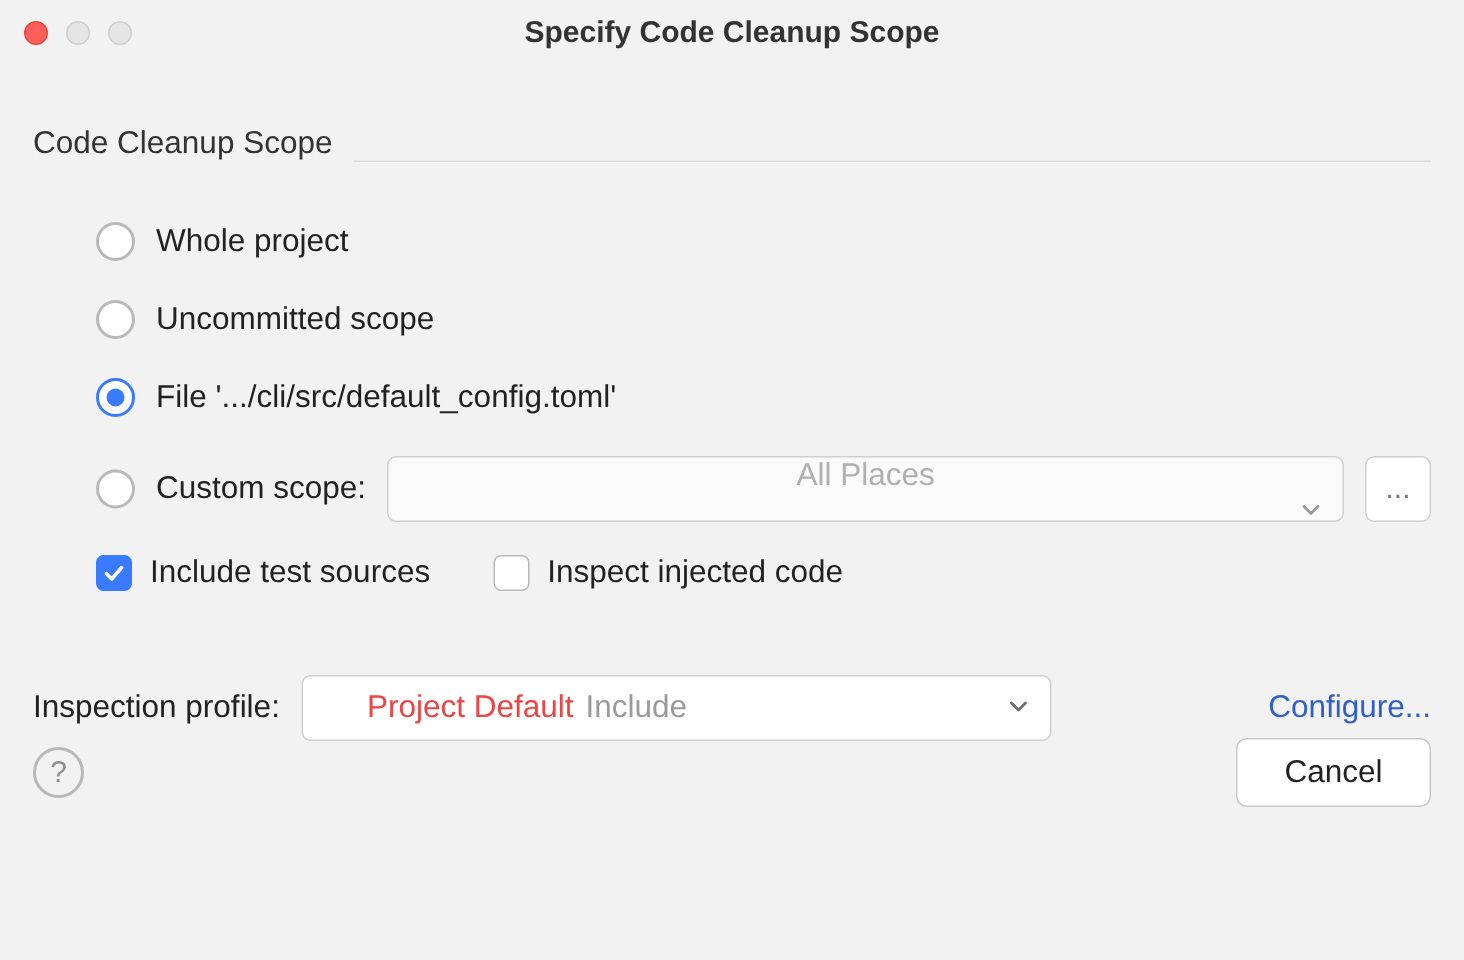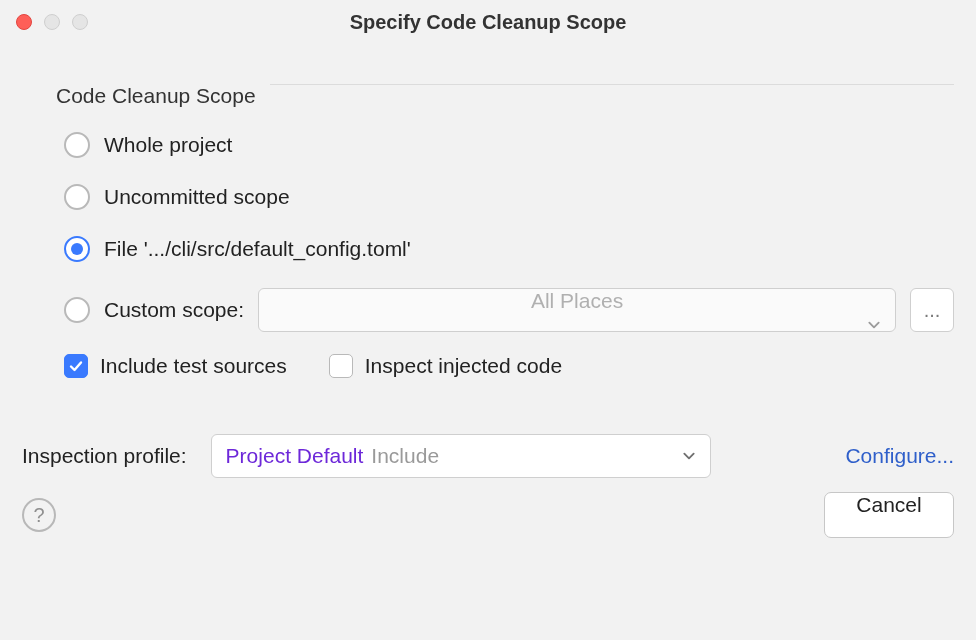--- a/index.html
+++ b/index.html
@@ -26,27 +26,26 @@
     position: absolute; left: 0; right: 0;
     text-align: center;
     font-weight: 600;
     font-size: 20px;
     color: #333;
     pointer-events: none;
     line-height: 44px;
   }
   .body { padding: 12px 22px 0 22px; }
   .section-header {
-    display: flex; align-items: flex-start; gap: 14px;
+    display: flex; align-items: flex-end; gap: 14px;
     font-size: 21px; color: #333;
     margin-top: 28px;
-    margin-left: 34px;
   }
   .section-line { flex: 1; height: 1px; background: #dcdcdc; }
-  .options { padding-left: 42px; margin-top: 24px; }
+  .options { padding-left: 42px; margin-top: 40px; }
   .opt-row {
     display: flex; align-items: center;
     margin-bottom: 26px;
     gap: 14px;
     font-size: 21px;
   }
   .radio {
     width: 26px; height: 26px; border-radius: 50%;
     border: 2px solid #b9b9b9;
     background: #fff;
@@ -80,35 +79,35 @@
     padding: 0 14px;
     color: #a3a3a3;
     font-size: 21px;
     position: relative;
   }
   .combo.disabled { color: #b0b0b0; background: #fafafa; }
   .combo .chev {
     margin-left: auto;
     color: #9b9b9b;
   }
-  .combo .combo-main { color: #6d28d9; }
+  .combo .combo-main { color: #ef4444; margin-left: 29px; }
   .combo .combo-secondary { color: #9a9a9a; margin-left: 8px; }
 
   .more-btn {
     width: 44px; height: 44px;
     border: 1px solid #cfcfcf; border-radius: 6px;
     background: #fff;
     display: flex; align-items: center; justify-content: center;
     color: #7a7a7a; font-size: 20px;
     flex-shrink: 0;
   }
 
   .profile-row {
     margin-top: 56px;
-    display: flex; align-items: center; gap: 24px;
+    display: flex; align-items: center; gap: 14px;
     font-size: 21px;
   }
   .configure-link {
     color: #2f5fca; font-size: 21px;
     margin-left: auto;
     padding-left: 28px;
   }
 
   .footer {
     position: absolute; bottom: 16px; left: 22px; right: 22px;
@@ -118,21 +117,21 @@
     width: 34px; height: 34px; border-radius: 50%;
     border: 2px solid #b8b8b8; color: #8f8f8f;
     display: flex; align-items: center; justify-content: center;
     font-size: 20px; font-weight: 500;
   }
   .btns { margin-left: auto; display: flex; gap: 14px; }
   .btn {
     min-width: 130px; height: 46px;
     border-radius: 7px;
     font-size: 21px;
-    display: flex; align-items: flex-start; justify-content: center;
+    display: flex; align-items: center; justify-content: center;
     padding: 0 22px;
   }
   .btn-default { background: #fff; border: 1px solid #c7c7c7; color: #222; }
   .btn-primary { background: #3a7afe; border: 1px solid #3a7afe; color: #fff; }
 </style>
 </head>
 <body>
 
 <div class="window">
 

